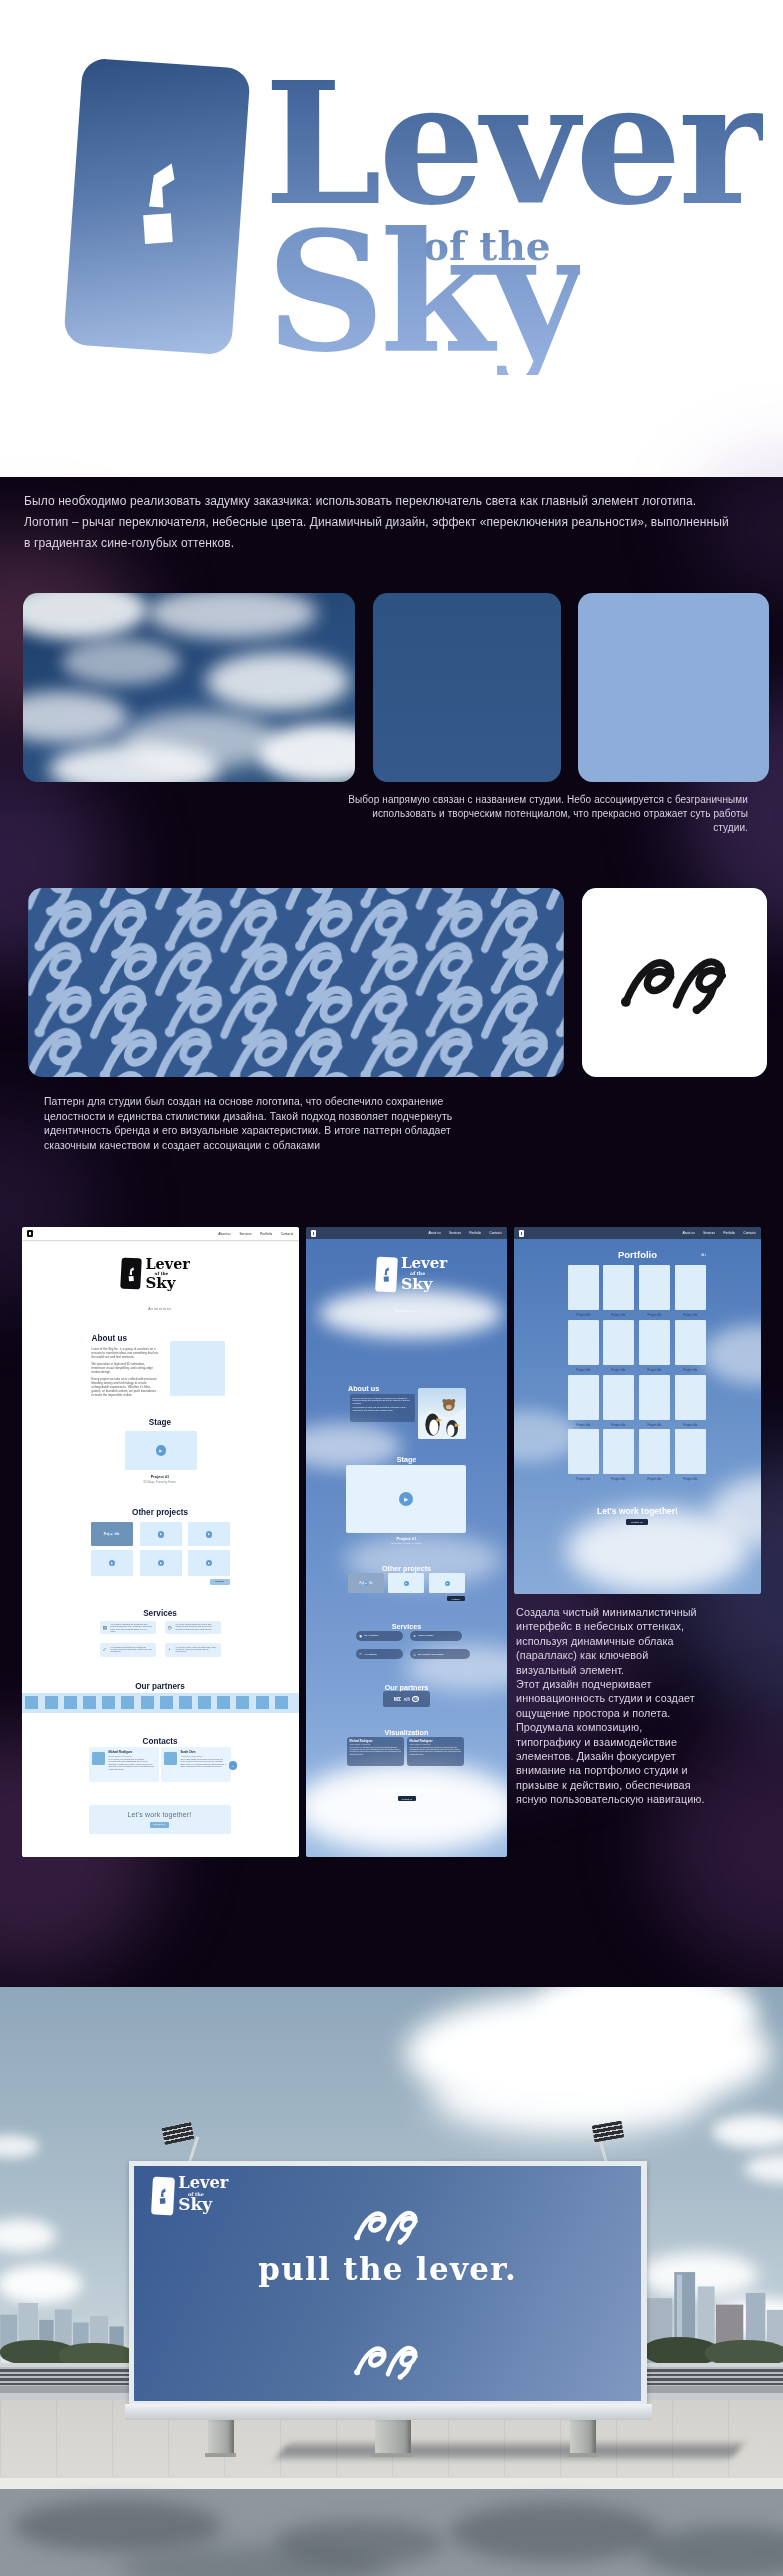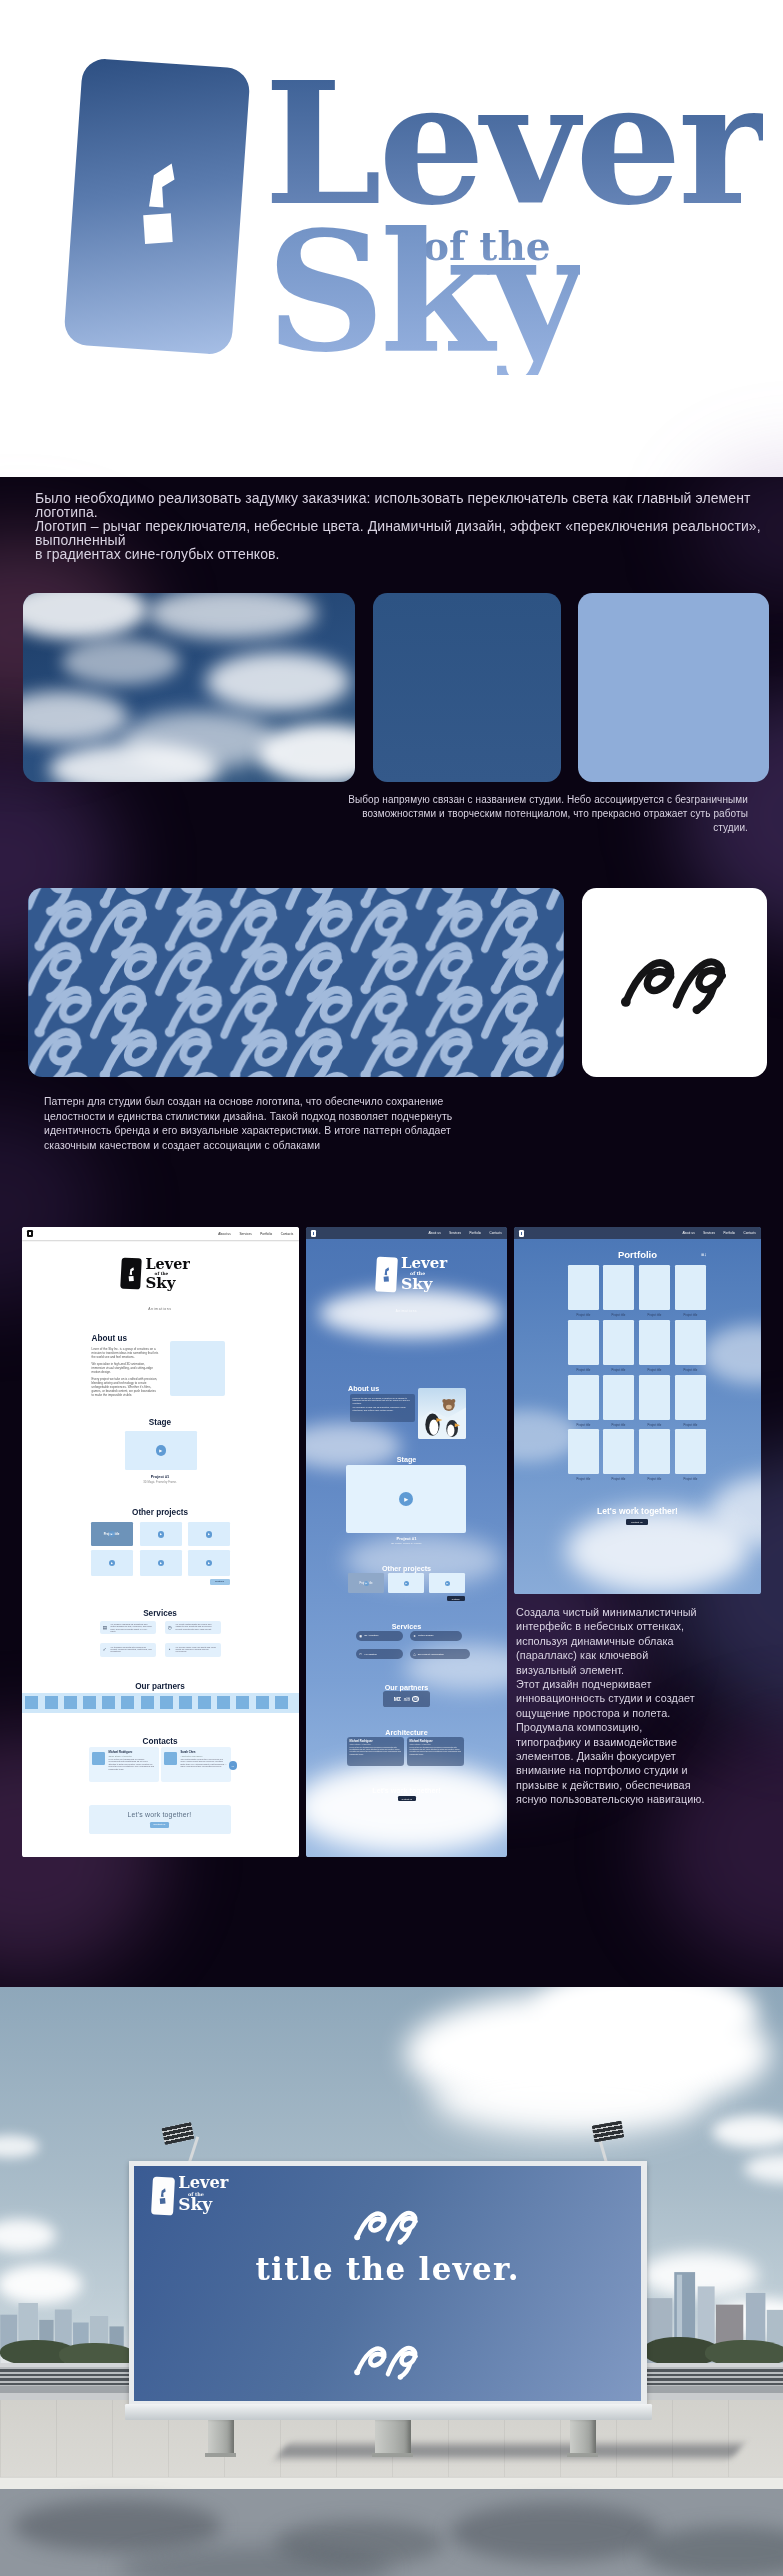--- a/index.html
+++ b/index.html
@@ -70,40 +70,40 @@
   <div class="glow" style="left:-104px;top:535px;width:248px;height:196px;background:rgba(190,110,160,.30)"></div>
   <div class="glow" style="left:-118px;top:757px;width:235px;height:215px;background:rgba(140,90,185,.28)"></div>
   <div class="glow" style="left:679px;top:692px;width:274px;height:248px;background:rgba(135,95,190,.30)"></div>
   <div class="glow" style="left:692px;top:457px;width:209px;height:144px;background:rgba(120,80,160,.18)"></div>
   <div class="glow" style="left:-118px;top:1110px;width:222px;height:196px;background:rgba(120,75,165,.18)"></div>
   <div class="glow" style="left:366px;top:1521px;width:274px;height:248px;background:rgba(150,100,200,.26)"></div>
   <div class="glow" style="left:666px;top:1449px;width:300px;height:274px;background:rgba(120,125,210,.30)"></div>
   <div class="glow" style="left:-111px;top:1730px;width:274px;height:248px;background:rgba(170,95,180,.26)"></div>
   <div class="glow" style="left:653px;top:1723px;width:300px;height:248px;background:rgba(150,85,175,.24)"></div>
 
-  <div class="abs pre ruword" style="left:35px;top:491px;width:738px;font-size:14px;line-height:14px">Было необходимо реализовать задумку заказчика: использовать переключатель света как главный элемент логотипа.
+  <div class="abs pre ruword" style="left:24px;top:491px;width:738px;font-size:12px;line-height:21px">Было необходимо реализовать задумку заказчика: использовать переключатель света как главный элемент логотипа.
 Логотип – рычаг переключателя, небесные цвета. Динамичный дизайн, эффект «переключения реальности», выполненный
 в градиентах сине-голубых оттенков.</div>
 
   <div class="abs" style="left:23px;top:593px;width:332px;height:189px;border-radius:14.4px;overflow:hidden;
               background:linear-gradient(160deg,#1c3c66,#2a4f7f 55%,#35597f)">
     <div class="cl" style="left:-19.6px;top:-13px;width:144px;height:59px;filter:blur(7.8px);opacity:.85"></div>
     <div class="cl" style="left:124px;top:-6.5px;width:170px;height:52px;filter:blur(9.1px);opacity:.7"></div>
     <div class="cl" style="left:39px;top:46px;width:118px;height:46px;filter:blur(7.8px);opacity:.55"></div>
     <div class="cl" style="left:183px;top:59px;width:144px;height:59px;filter:blur(9.1px);opacity:.8"></div>
     <div class="cl" style="left:-26px;top:98px;width:131px;height:52px;filter:blur(8.5px);opacity:.7"></div>
     <div class="cl" style="left:98px;top:118px;width:157px;height:59px;filter:blur(9.8px);opacity:.6"></div>
     <div class="cl" style="left:235px;top:131px;width:131px;height:59px;filter:blur(7.8px);opacity:.9"></div>
     <div class="cl" style="left:26px;top:150px;width:170px;height:52px;filter:blur(8.5px);opacity:.85"></div>
   </div>
   <div class="abs" style="left:373px;top:593px;width:188px;height:189px;border-radius:14.4px;background:linear-gradient(180deg,#2d5383,#34598a)"></div>
   <div class="abs" style="left:578px;top:593px;width:191px;height:189px;border-radius:14.4px;background:#8fadd9"></div>
 
   <div class="abs pre ruword" style="left:281px;top:793px;width:467px;font-size:10px;line-height:14px;text-align:right">Выбор напрямую связан с названием студии. Небо ассоциируется с безграничными
-возможностями и творческим потенциалом, что прекрасно отражает суть работы
+использовать и творческим потенциалом, что прекрасно отражает суть работы
 студии.</div>
 
   <div class="abs" style="left:28px;top:888px;width:536px;height:189px;border-radius:14.4px;overflow:hidden;background:#33598f">
     <svg width="536" height="189" viewBox="0 0 821 290">
       <defs>
         <pattern id="monopat" width="200" height="132" patternUnits="userSpaceOnUse">
           <use href="#monogram" width="230" height="132" transform="translate(6,4) scale(0.8)" color="#a2badb"></use>
           <use href="#monogram" width="230" height="132" transform="translate(106,70) scale(0.8)" color="#a2badb"></use>
           <use href="#monogram" width="230" height="132" transform="translate(-94,70) scale(0.8)" color="#a2badb"></use>
           <use href="#monogram" width="230" height="132" transform="translate(106,-62) scale(0.8)" color="#a2badb"></use>
@@ -327,21 +327,21 @@
     <div class="chip" style="left:104px;top:422px;width:60px;height:10.4px;font-size:2.4px">
       <span style="font-size:3.3px">△</span>
         <span>3D Product Visualization</span>
     </div>
     <div class="abs ctr" style="left:0;top:456px;width:201px;font-size:7.2px;font-weight:bold;color:#fff">Our partners</div>
     <div class="abs" style="left:77px;top:464px;width:47px;height:16.3px;border-radius:2.6px;background:rgba(25,42,78,.5);display:flex;align-items:center;justify-content:center;gap:2.6px;color:#fff">
       <span style="font-size:5.2px;font-weight:bold">MΣ</span>
       <span style="font-size:4.6px;font-style:italic">nïti</span>
       <span style="font-size:2.6px;border:0.3px solid #fff;border-radius:50%;padding:0.7px">SN</span>
     </div>
-    <div class="abs ctr" style="left:0;top:501px;width:201px;font-size:7.2px;font-weight:bold;color:#fff">Architecture</div>
+    <div class="abs ctr" style="left:0;top:501px;width:201px;font-size:7.2px;font-weight:bold;color:#fff">Visualization</div>
     <div class="abs" style="left:41px;top:510px;width:57px;height:29px;border-radius:3.3px;background:rgba(30,52,95,.55);padding:2.6px;box-sizing:border-box;color:#fff">
       <div style="font-size:2.6px;font-weight:bold">Michael Rodriguez</div>
       <div style="font-size:1.9px;opacity:.7;margin-bottom:1.3px">Game Studio Art Director</div>
       <div style="font-size:1.8px;line-height:2.2px;opacity:.85">Lever of the Sky transformed our games environments with breathtaking 3D art. Their attention to detail and creative vision elevated our project beyond expectations. Truly professional and passionate team!</div>
     </div>
     <div class="abs" style="left:101px;top:510px;width:57px;height:29px;border-radius:3.3px;background:rgba(30,52,95,.55);padding:2.6px;box-sizing:border-box;color:#fff">
       <div style="font-size:2.6px;font-weight:bold">Michael Rodriguez</div>
       <div style="font-size:1.9px;opacity:.7;margin-bottom:1.3px">Game Studio Art Director</div>
       <div style="font-size:1.8px;line-height:2.2px;opacity:.85">Lever of the Sky transformed our games environments with breathtaking 3D art. Their attention to detail and creative vision elevated our project beyond expectations. Truly professional and passionate team!</div>
     </div>
@@ -536,21 +536,21 @@
             </svg>
         </div>
         <div class="abs serif" style="left:44px;top:9.1px;color:#fdfdfd;line-height:1">
           <div style="font-size:16.3px">Lever</div>
           <div style="font-size:4.9px;margin:0.7px 0 0 9.8px">of the</div>
           <div style="font-size:17px;margin-top:-0.7px">Sky</div>
         </div>
         <svg class="abs" style="left:219px;top:40px;color:#fff" width="68" height="39" viewBox="0 0 230 132">
             <use href="#monogram"></use>
           </svg>
-        <div class="abs ctr serif" style="left:0;top:85px;width:507px;font-size:31px;color:#fff;letter-spacing:1.3px">title the lever.</div>
+        <div class="abs ctr serif" style="left:0;top:85px;width:507px;font-size:31px;color:#fff;letter-spacing:1.3px">pull the lever.</div>
         <svg class="abs" style="left:219px;top:175px;color:#fff" width="68" height="39" viewBox="0 0 230 132">
             <use href="#monogram"></use>
           </svg>
       </div>
       <div class="abs" style="left:-3.9px;top:243px;width:527px;height:15.7px;border-radius:1.3px;background:linear-gradient(180deg,#f2f4f5,#c3c9cd)"></div>
     </div>
   </div>
 
 </div>
 

